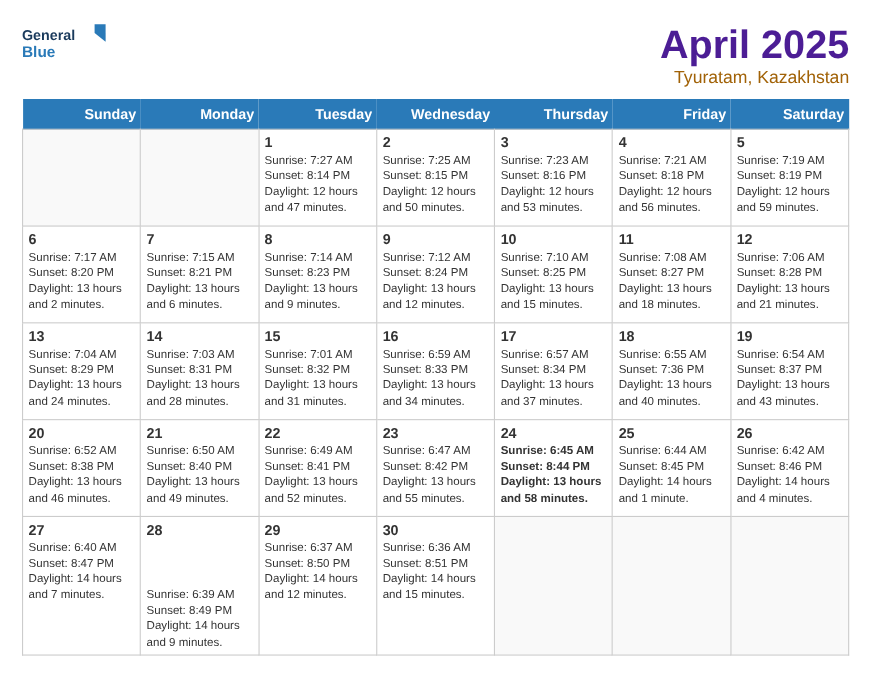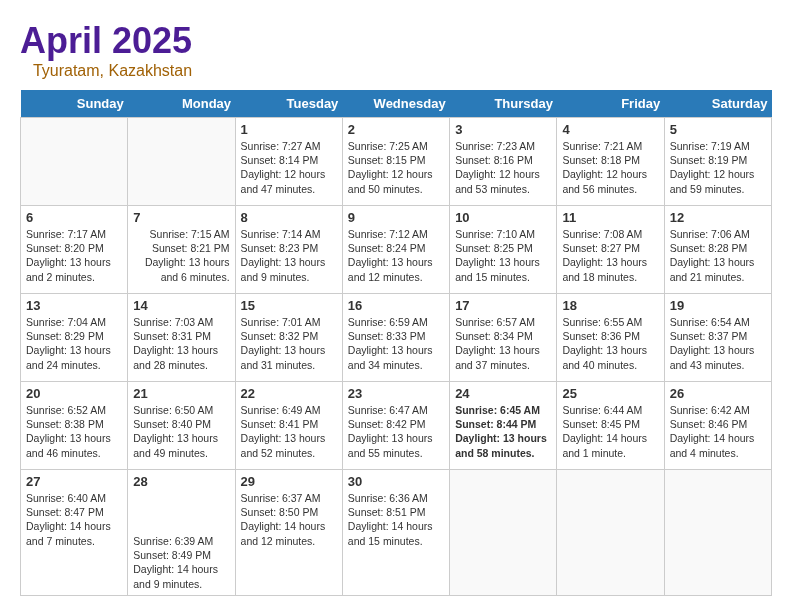--- a/index.html
+++ b/index.html
@@ -66,20 +66,27 @@
       color: #333;
     }
     .empty-cell {
       background: #f9f9f9;
     }
   </style>
 </head>
 <body>
 
 <div class="header">
+  <div class="logo">
+  <svg width="80" height="40" viewBox="0 0 80 40">
+    <text x="0" y="16" font-size="13" font-weight="bold" font-family="Arial" fill="#1a3a5c">General</text>
+    <text x="0" y="32" font-size="14" font-weight="bold" font-family="Arial" fill="#2a7ab8">Blue</text>
+    <polygon points="66,2 76,2 76,18 66,10" fill="#2a7ab8"></polygon>
+  </svg>
+</div>
   <div class="title-block">
     <div class="month-title">April 2025</div>
     <div class="location">Tyuratam, Kazakhstan</div>
   </div>
 </div>
 
 <table class="calendar">
   <thead>
     <tr>
     <th>Sunday</th>
@@ -128,21 +135,21 @@
       </tr>
       <tr>
         <td>
           <span class="day-num">6</span>
           <div class="day-info" style="white-space: pre-line;">Sunrise: 7:17 AM
 Sunset: 8:20 PM
 Daylight: 13 hours and 2 minutes.</div>
         </td>
         <td>
           <span class="day-num">7</span>
-          <div class="day-info" style="white-space: pre-line; text-align: right;">Sunrise: 7:15 AM
+          <div class="day-info" style="white-space: pre-line;">Sunrise: 7:15 AM
 Sunset: 8:21 PM
 Daylight: 13 hours and 6 minutes.</div>
         </td>
         <td>
           <span class="day-num">8</span>
           <div class="day-info" style="white-space: pre-line;">Sunrise: 7:14 AM
 Sunset: 8:23 PM
 Daylight: 13 hours and 9 minutes.</div>
         </td>
         <td>
@@ -197,21 +204,21 @@
         </td>
         <td>
           <span class="day-num">17</span>
           <div class="day-info" style="white-space: pre-line;">Sunrise: 6:57 AM
 Sunset: 8:34 PM
 Daylight: 13 hours and 37 minutes.</div>
         </td>
         <td>
           <span class="day-num">18</span>
           <div class="day-info" style="white-space: pre-line;">Sunrise: 6:55 AM
-Sunset: 8:36 PM
+Sunset: 7:36 PM
 Daylight: 13 hours and 40 minutes.</div>
         </td>
         <td>
           <span class="day-num">19</span>
           <div class="day-info" style="white-space: pre-line;">Sunrise: 6:54 AM
 Sunset: 8:37 PM
 Daylight: 13 hours and 43 minutes.</div>
         </td>
       </tr>
       <tr>

